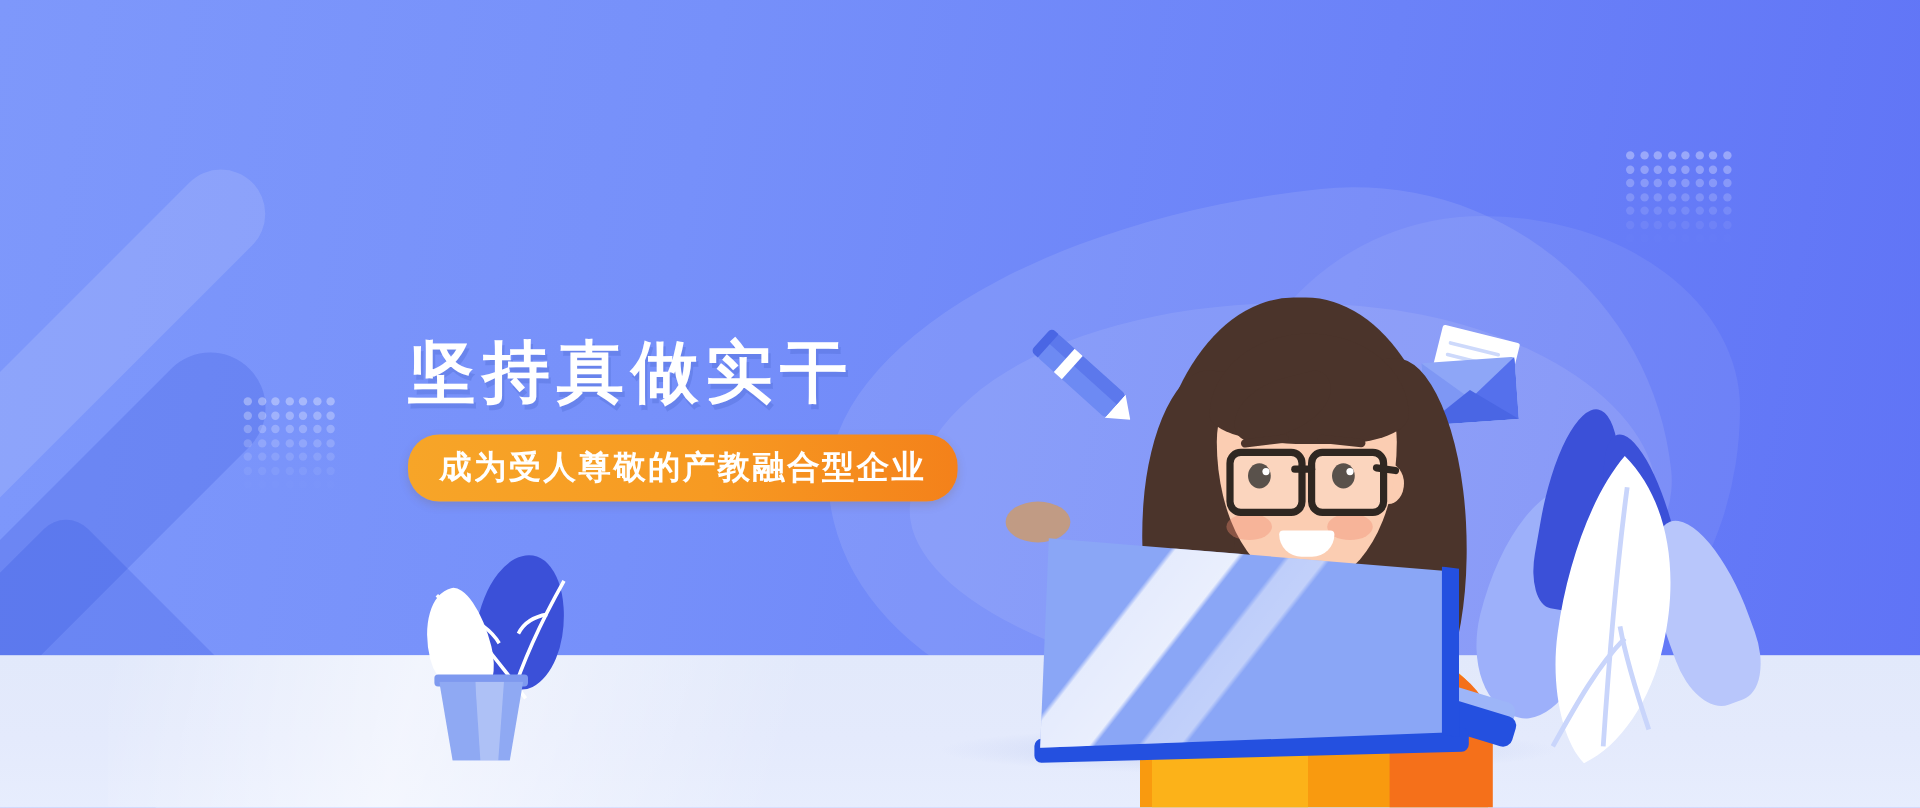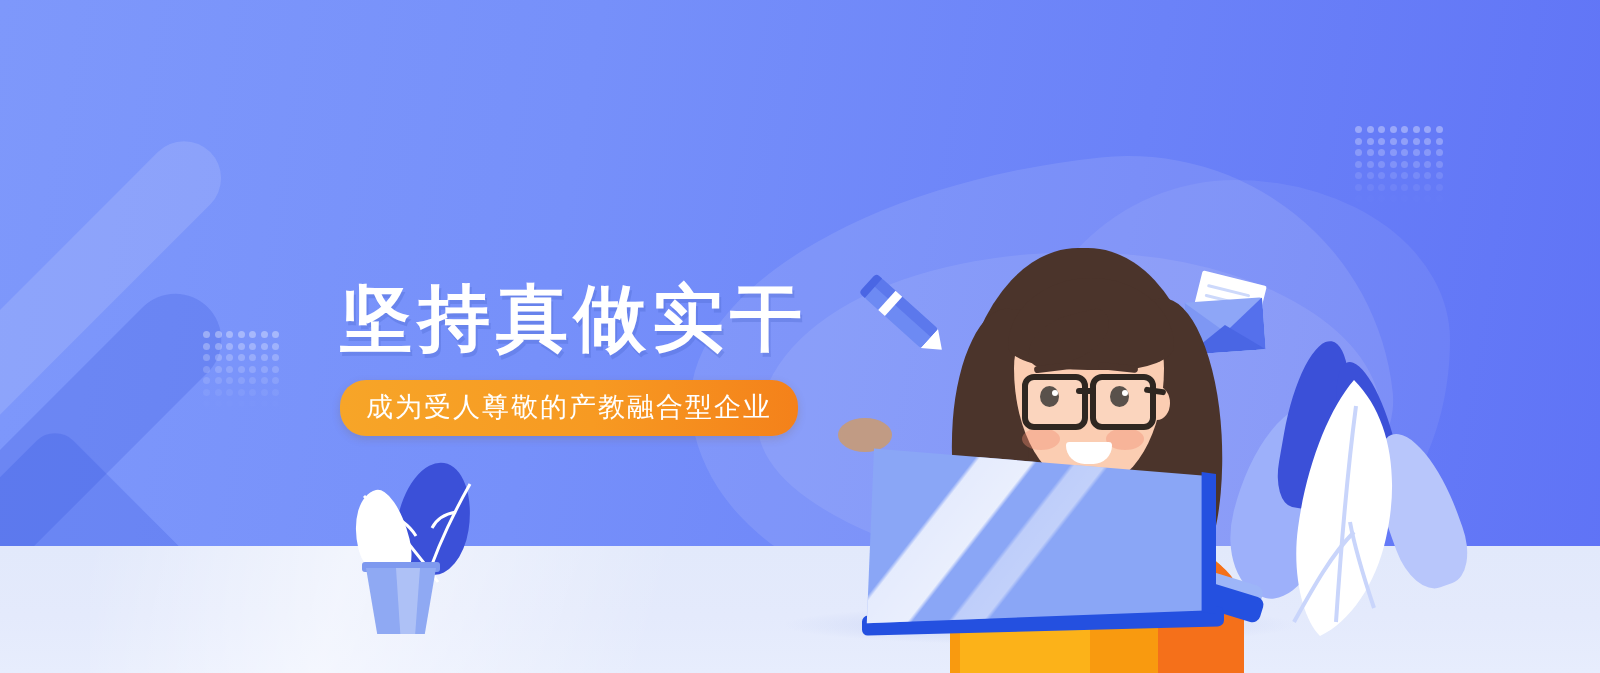--- a/index.html
+++ b/index.html
@@ -67,36 +67,36 @@
     position:absolute;left:780px;bottom:28px;width:520px;height:40px;
     background:radial-gradient(ellipse at center,rgba(140,160,225,.35) 0%,rgba(140,160,225,0) 70%);
     border-radius:50%;
   }
 
   
   .copy{position:absolute;left:340px;top:280px;width:540px;}
   .headline{
     margin:0;
     color:#ffffff;
-    font-size:72px;
+    font-size:56px;
     font-weight:bold;
     letter-spacing:6px;
     line-height:1.08;
     text-shadow:2px 4px 0 rgba(70,96,200,.28);
     white-space:nowrap;
   }
   .pill{
     display:inline-block;
     margin-top:22px;
     padding:9px 26px 11px 26px;
     border-radius:26px;
     background:linear-gradient(90deg,#f7a528 0%,#f79a22 55%,#f4811a 100%);
     color:#ffffff;
     font-size:27px;
-    font-weight:normal;
+    font-weight:bold;
     letter-spacing:2px;
     white-space:nowrap;
     box-shadow:0 3px 8px rgba(120,80,20,.18);
   }
 
   
   .leaf{position:absolute;}
   .leaf-blue-dark{
     left:1286px;top:340px;width:62px;height:170px;
     background:#3b50d8;

